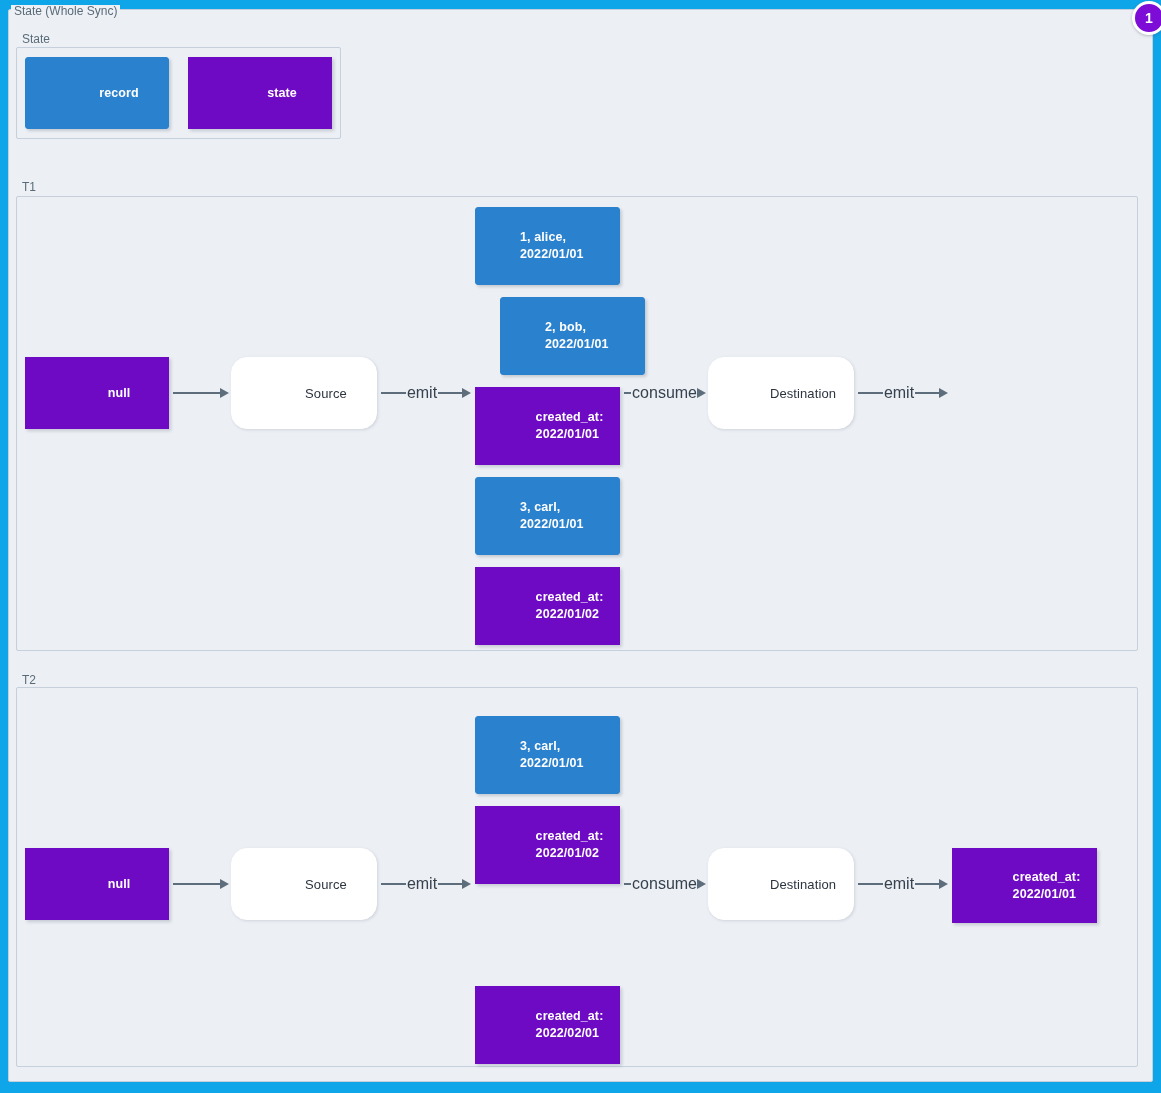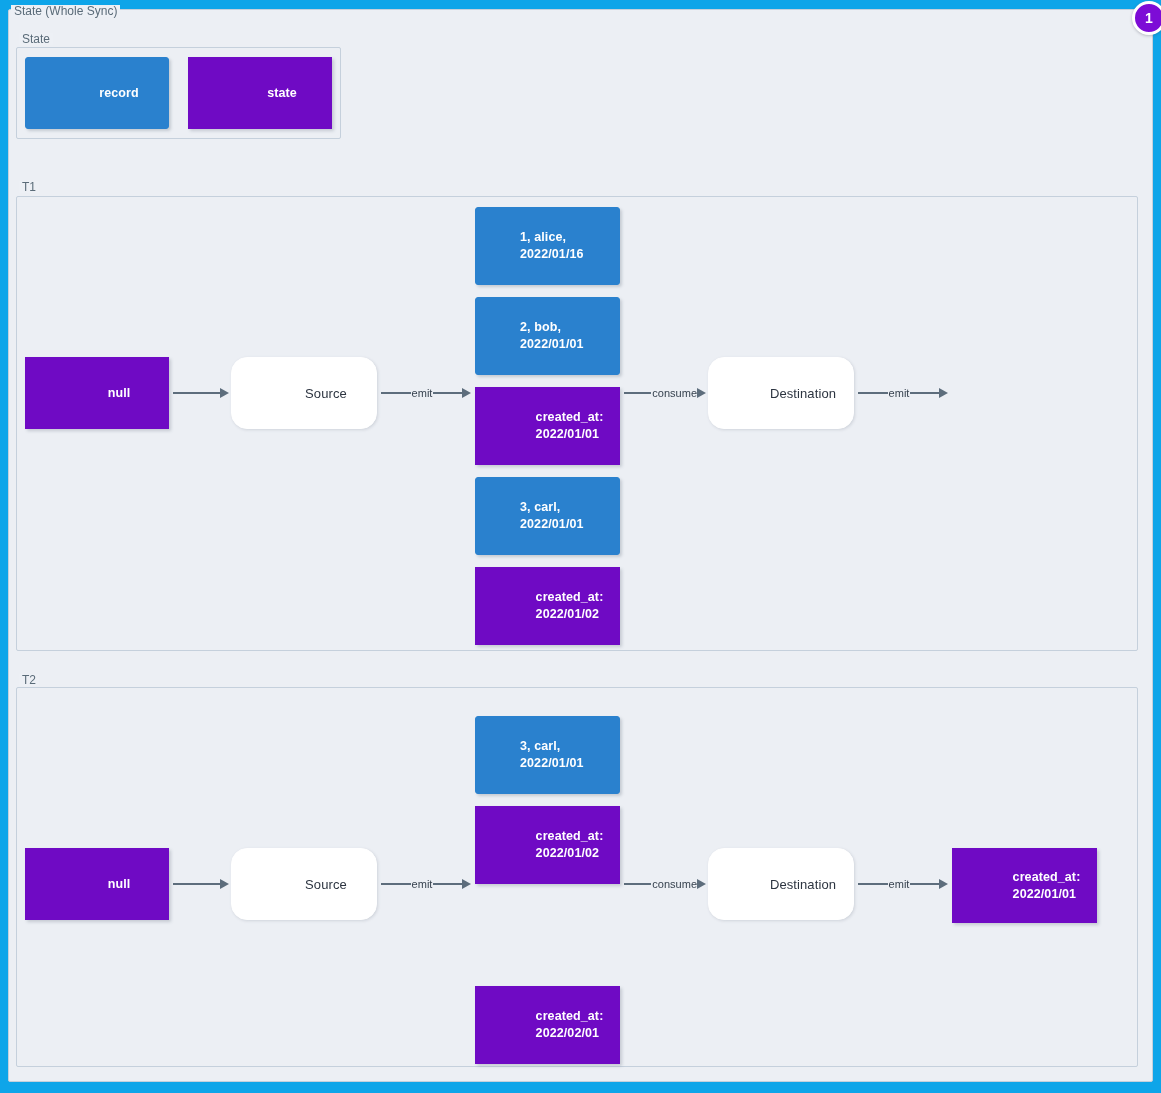--- a/index.html
+++ b/index.html
@@ -84,21 +84,21 @@
   
   #legend-record { left: 25px;  top: 57px; width: 144px; height: 72px; }
   #legend-state  { left: 188px; top: 57px; width: 144px; height: 72px; }
 
   
   #t1-null   { left: 25px;  top: 357px; width: 144px; height: 72px; }
   #t1-source { left: 231px; top: 357px; width: 146px; height: 72px; }
   #t1-dest   { left: 708px; top: 357px; width: 146px; height: 72px; }
 
   #t1-rec1   { left: 475px; top: 207px; width: 145px; height: 78px; }
-  #t1-rec2   { left: 475px; top: 297px; width: 145px; height: 78px; }
+  #t1-rec2   { left: 500px; top: 297px; width: 145px; height: 78px; }
   #t1-st1    { left: 475px; top: 387px; width: 145px; height: 78px; }
   #t1-rec3   { left: 475px; top: 477px; width: 145px; height: 78px; }
   #t1-st2    { left: 475px; top: 567px; width: 145px; height: 78px; }
 
   
   #t2-null   { left: 25px;  top: 848px; width: 144px; height: 72px; }
   #t2-source { left: 231px; top: 848px; width: 146px; height: 72px; }
   #t2-dest   { left: 708px; top: 848px; width: 146px; height: 72px; }
   #t2-out    { left: 952px; top: 848px; width: 145px; height: 75px; }
 
@@ -113,21 +113,21 @@
     display: flex;
     align-items: center;
     height: 16px;
   }
   .edge .line {
     height: 2px;
     background: #5d6d7c;
     flex: 1 1 auto;
   }
   .edge .elabel {
-    font-size: 11px;
+    font-size: 16px;
     color: #37424f;
     padding: 0 1px;
     white-space: nowrap;
     font-family: "Liberation Sans", sans-serif;
   }
   .edge .head {
     width: 0; height: 0;
     border-top: 5px solid transparent;
     border-bottom: 5px solid transparent;
     border-left: 9px solid #5d6d7c;
@@ -176,21 +176,21 @@
   <div class="node record" id="legend-record">record</div>
   <div class="node state" id="legend-state">state</div>
 
   <div class="group" id="t1-group"></div>
   <div class="group-label" id="t1-label">T1</div>
 
   <div class="node state" id="t1-null">null</div>
   <div class="node plain" id="t1-source">Source</div>
   <div class="node plain" id="t1-dest">Destination</div>
 
-  <div class="node record" id="t1-rec1">1, alice, 2022/01/16</div>
+  <div class="node record" id="t1-rec1">1, alice, 2022/01/01</div>
   <div class="node record" id="t1-rec2">2, bob, 2022/01/01</div>
   <div class="node state" id="t1-st1">created_at:
 2022/01/01</div>
   <div class="node record" id="t1-rec3">3, carl, 2022/01/01</div>
   <div class="node state" id="t1-st2">created_at:
 2022/01/02</div>
 
   <div class="edge" id="e-t1-a">
     <span class="line"></span>
     <span class="head"></span>

